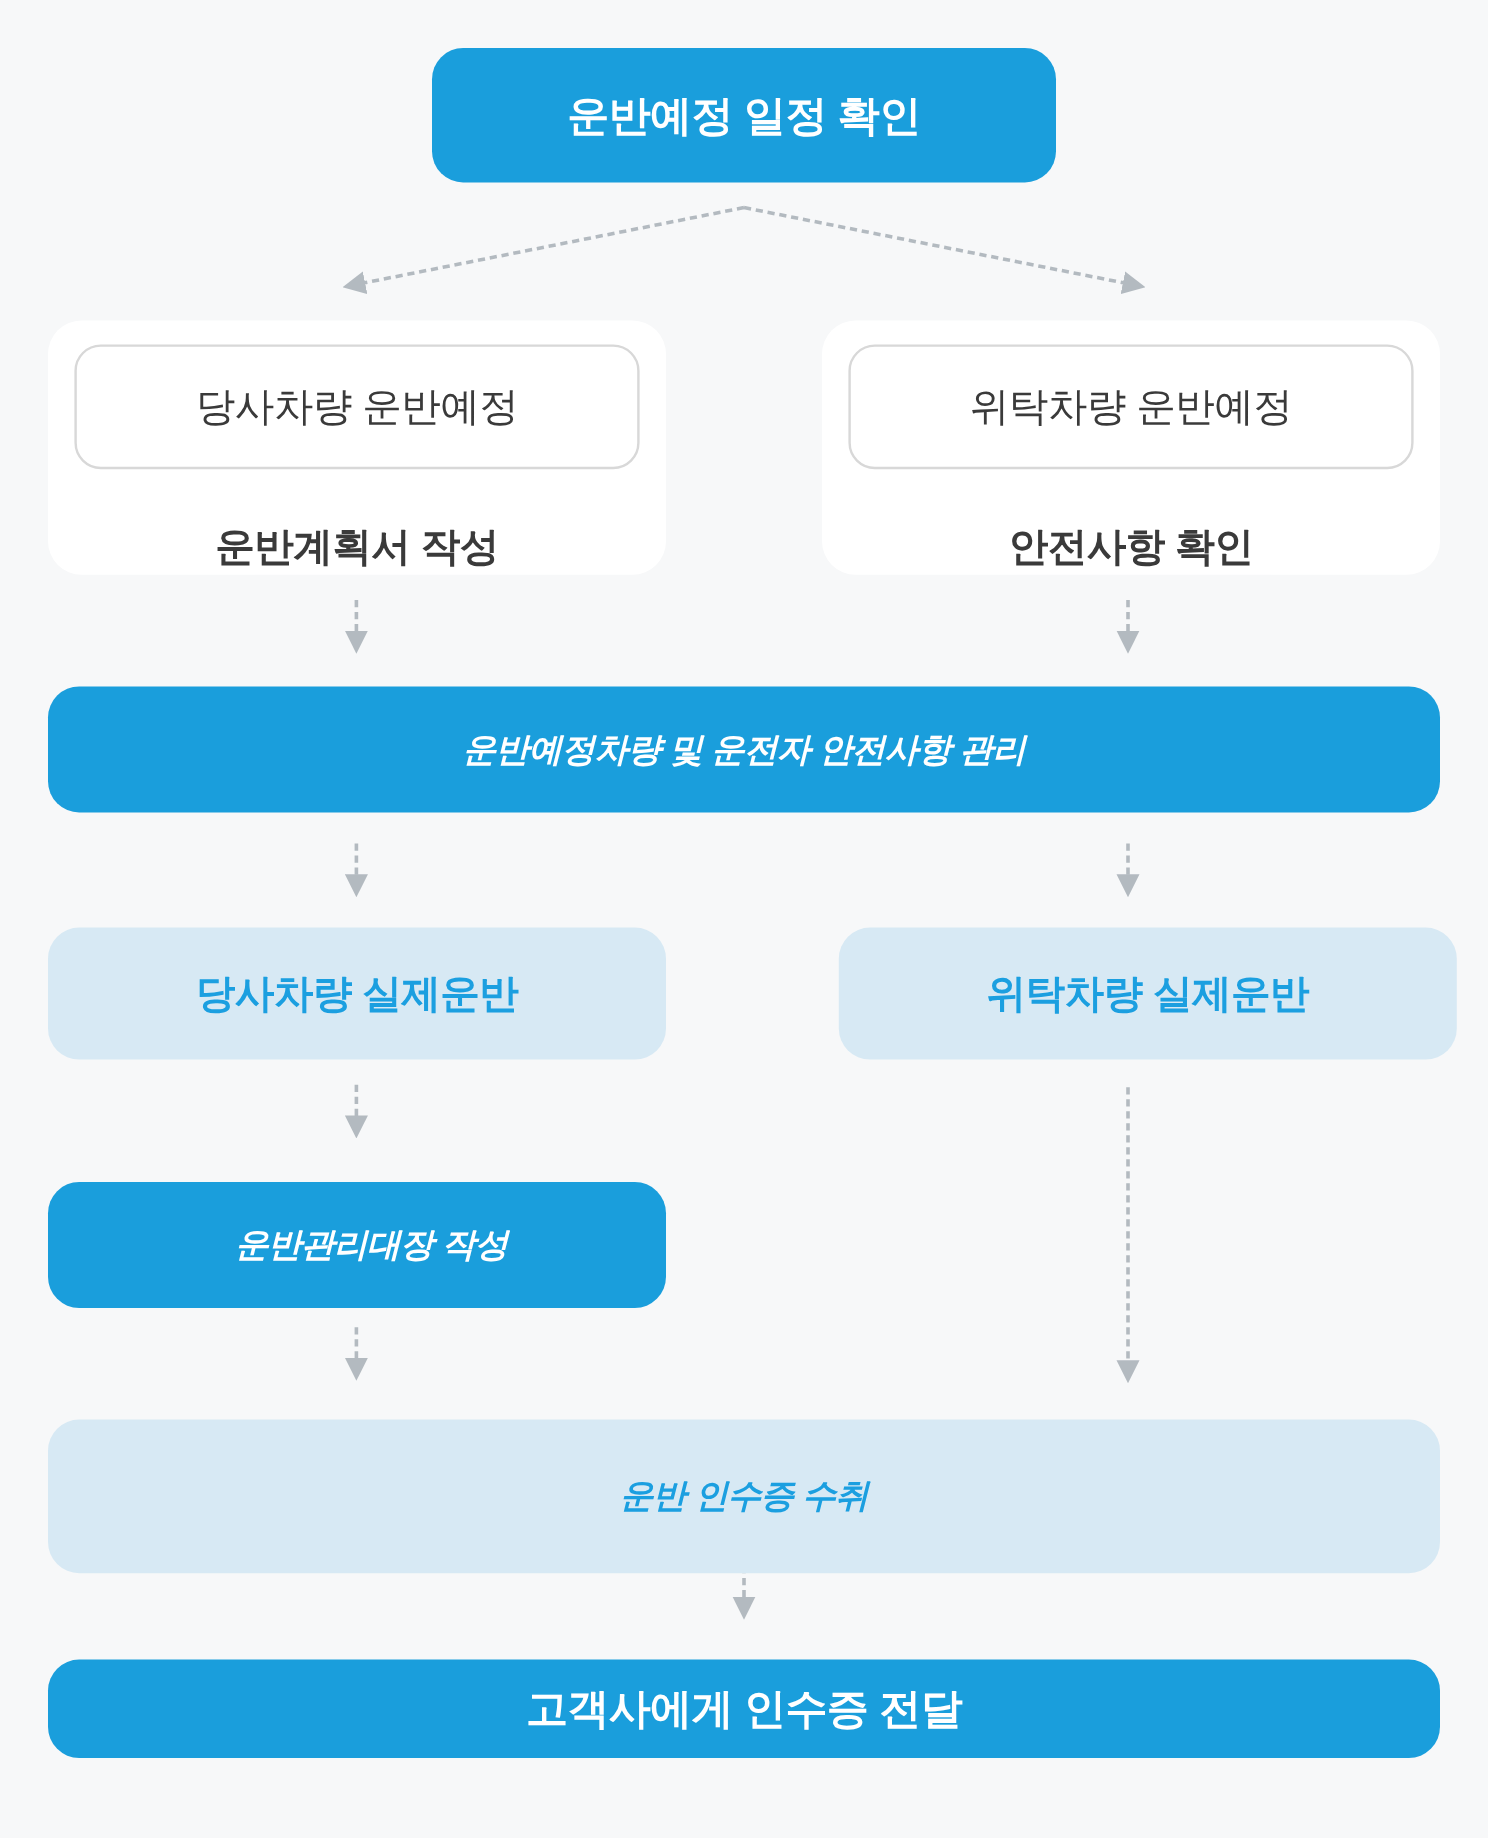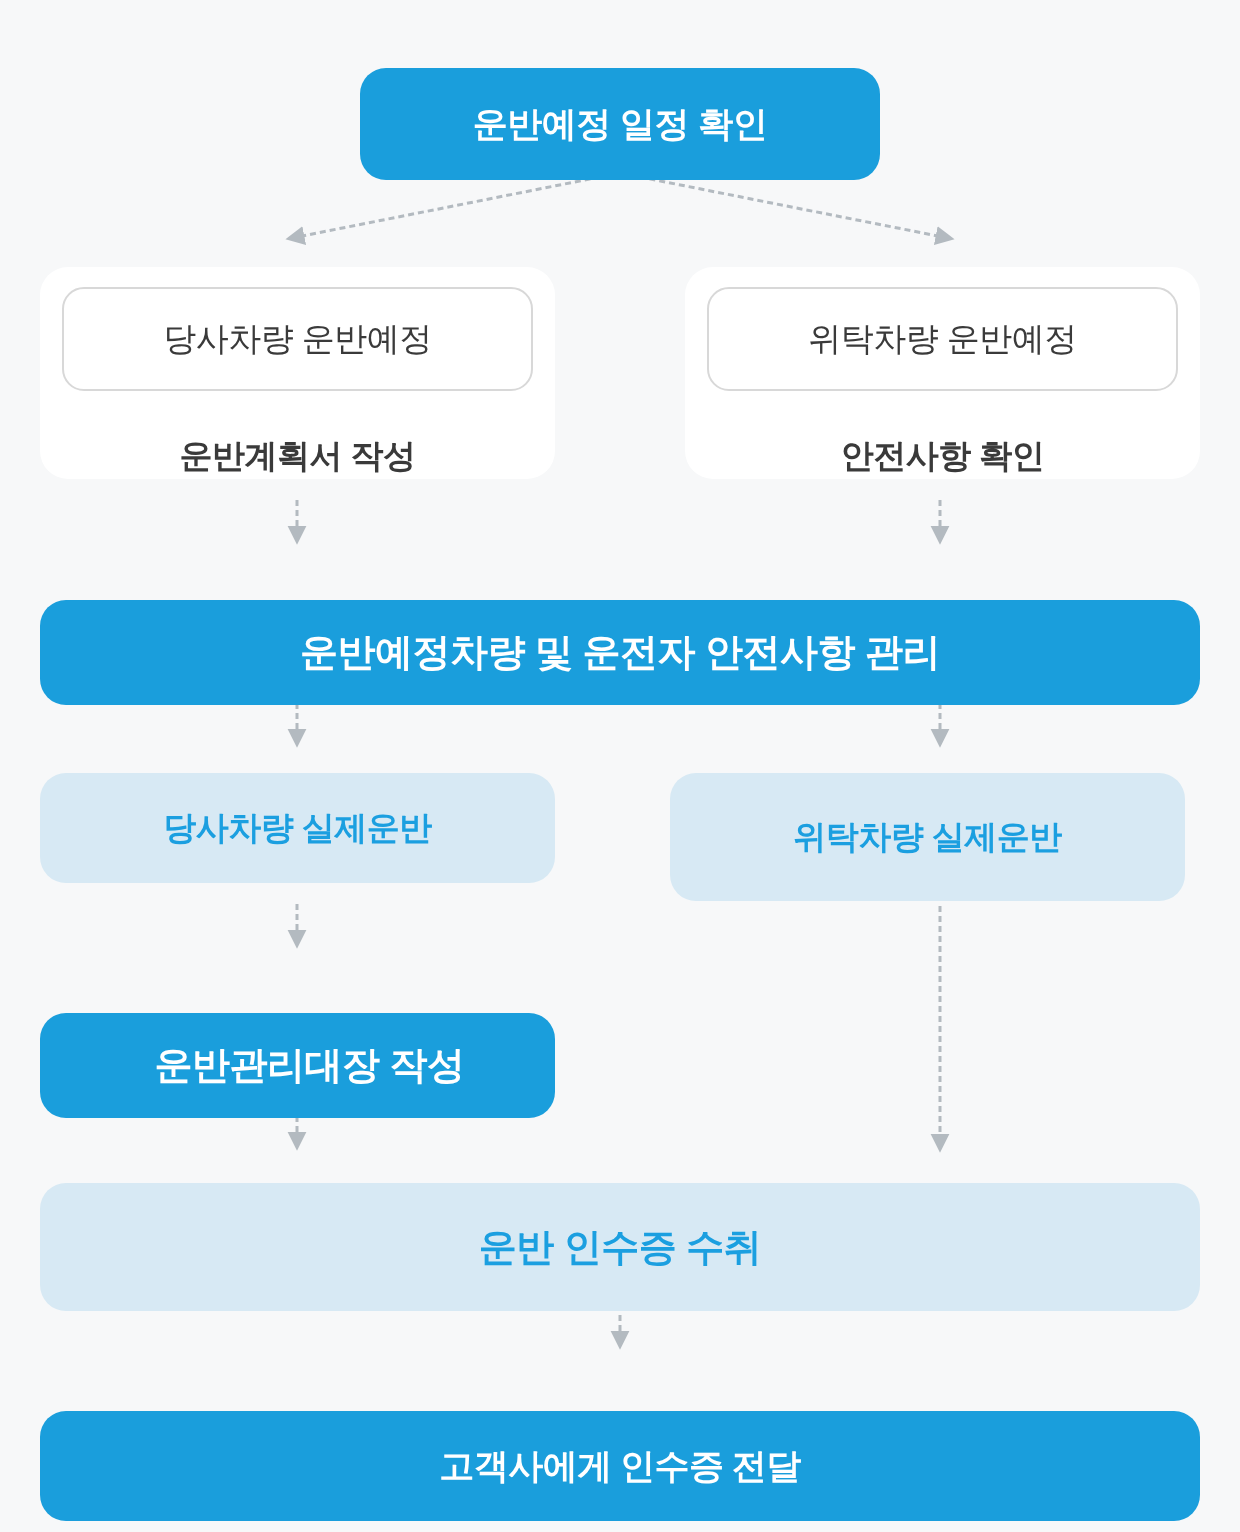--- a/index.html
+++ b/index.html
@@ -22,49 +22,49 @@
     overflow:hidden;
   }
   .arrows{position:absolute;inset:0;width:1240px;height:1532px;pointer-events:none;}
   .node{
     position:absolute;
     display:flex;align-items:center;justify-content:center;
     text-align:center;
     border-radius:26px;
     box-sizing:border-box;
   }
-  .blue{background:var(--primary-blue);color:#ffffff;font-weight:bold;margin-top:28px;}
+  .blue{background:var(--primary-blue);color:#ffffff;font-weight:bold;}
   .light{background:var(--light-blue);color:var(--blue-text);font-weight:bold;}
   .card{background:var(--card-white);border-radius:28px;}
   .fs35{font-size:35px;letter-spacing:-0.5px;}
-  .fs34{font-size:38px;letter-spacing:-0.5px;}
+  .fs34{font-size:28px;letter-spacing:-0.5px;font-style:italic;}
   .fs33{font-size:33px;letter-spacing:-0.5px;}
 
   #top-box{left:360px;top:40px;width:520px;height:112px;}
   #left-card{left:40px;top:267px;width:515px;height:212px;}
   #right-card{left:685px;top:267px;width:515px;height:212px;}
   .card-tag{
     position:absolute;left:22px;right:22px;top:20px;height:104px;
     border:2px solid var(--inner-border);border-radius:22px;
     display:flex;align-items:center;justify-content:center;
     color:var(--dark-text);font-weight:400;
     box-sizing:border-box;
     text-align:right;
   }
   .card-label{
     position:absolute;left:0;right:0;top:124px;bottom:0;
     display:flex;align-items:flex-end;justify-content:center;
     color:var(--dark-text);font-weight:700;
   }
   #mid-bar{left:40px;top:572px;width:1160px;height:105px;}
   #left-light{left:40px;top:773px;width:515px;height:110px;}
-  #right-light{left:670px;top:773px;width:515px;height:128px;}
+  #right-light{left:699px;top:773px;width:515px;height:110px;}
   #ledger-box{left:40px;top:985px;width:515px;height:105px;padding-left:24px;}
   #receipt-bar{left:40px;top:1183px;width:1160px;height:128px;}
-  #final-bar{left:40px;top:1383px;width:1160px;height:110px;font-family:Liberation Serif, serif;}
+  #final-bar{left:40px;top:1383px;width:1160px;height:82px;}
 </style>
 </head>
 <body>
 
 <div class="canvas">
 
   <svg class="arrows" viewBox="0 0 1240 1532" xmlns="http://www.w3.org/2000/svg">
     <defs>
       <marker id="ah" viewBox="0 0 10 10" refX="6.5" refY="5" markerWidth="6.4" markerHeight="6.4" orient="auto">
         <path d="M0,0 L10,5 L0,10 z" fill="#b3bac0"></path>

